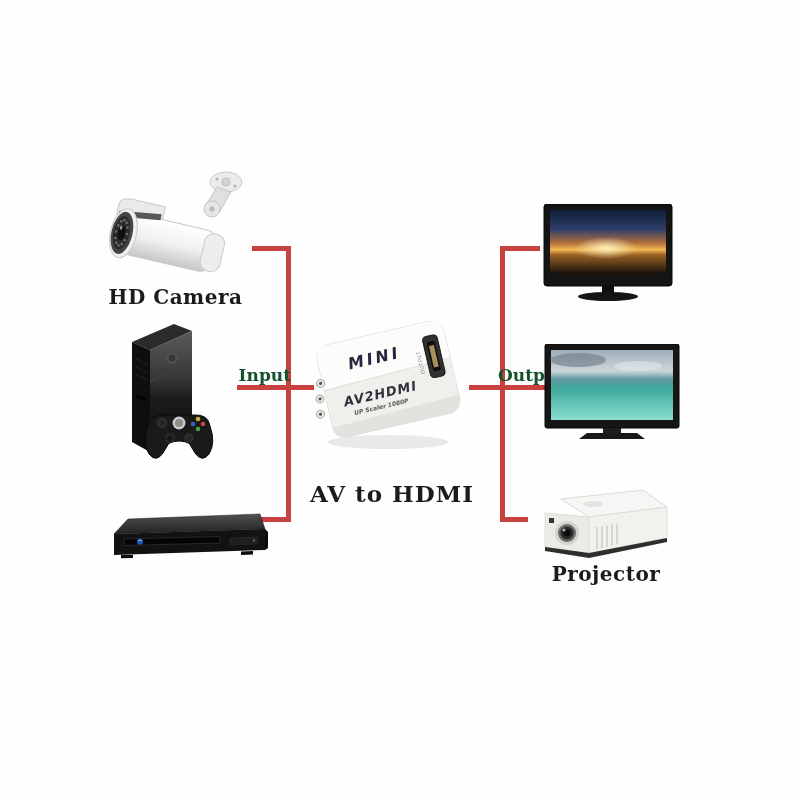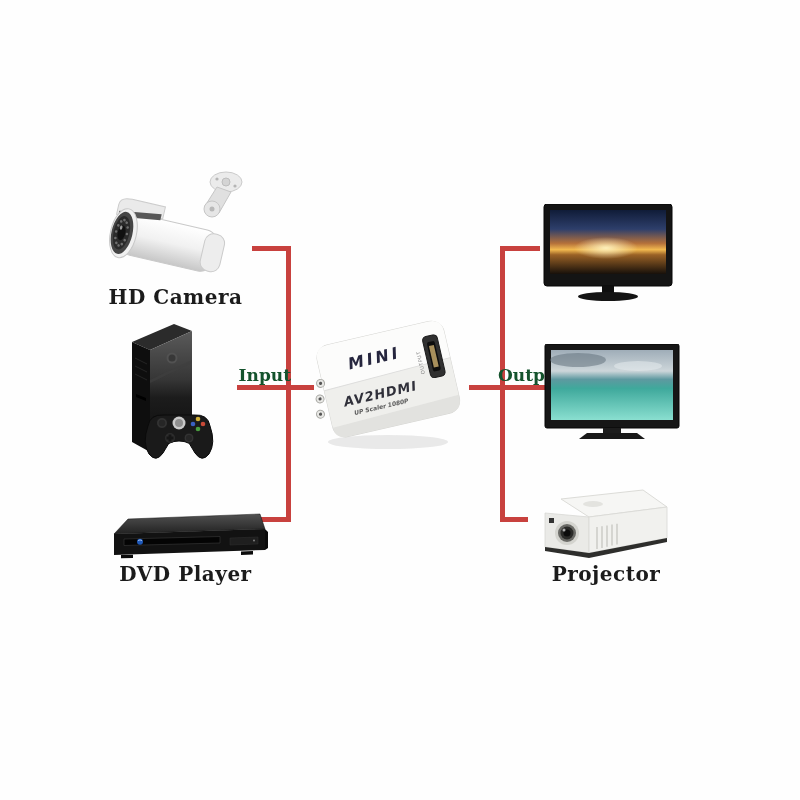--- a/index.html
+++ b/index.html
@@ -133,21 +133,20 @@
       <path d="M162 23 L165 26 L165 42 L162 44 Z" fill="#0a0a0a"></path>
       <path d="M21 33 L117 30.5 L117 37 L21 39.5 Z" fill="#040404" stroke="#333333" stroke-width="0.7"></path>
       <circle cx="37" cy="35.8" r="3" fill="#1e58b8"></circle>
       <path d="M35 34.6 Q37 33.2 39 34.6" stroke="#cfe0ff" stroke-width="0.7" fill="none"></path>
       <path d="M127 32 L155 31 L155 38 L127 39 Z" fill="#1f1f1f" stroke="#333333" stroke-width="0.5"></path>
       <circle cx="151" cy="34.5" r="0.9" fill="#8a8a8a"></circle>
       <path d="M18 49 L30 48.7 L30 52 L18 52.3 Z" fill="#0b0b0b"></path>
       <path d="M138 45.5 L150 45 L150 48.5 L138 49 Z" fill="#0b0b0b"></path>
     </svg>
   </div>
-  <div class="caption" style="left:103px;top:562px;width:165px">DVD Player</div>
 
   <div class="dev" style="left:310px;top:316px;width:158px;height:140px">
     <svg viewBox="0 0 158 140">
       <ellipse cx="78" cy="126" rx="60" ry="7" fill="#dadada" opacity="0.6"></ellipse>
       <g transform="rotate(-13 79 66)">
         <rect x="14" y="16" width="130" height="94" rx="13" fill="#f3f3f1" stroke="#d6d6d3"></rect>
         <path d="M14 29 Q14 16 27 16 L131 16 Q144 16 144 29 L144 56 L14 60 Z" fill="#fcfcfb"></path>
         <path d="M14 60 L144 56 L144 94 L14 98 Z" fill="#efefec"></path>
         <path d="M14 98 L144 94 L144 97 Q144 110 131 110 L27 110 Q14 110 14 98 Z" fill="#e2e2df"></path>
         <path d="M14 60 L144 56" stroke="#dddddc" stroke-width="1"></path>
@@ -162,20 +161,21 @@
           <circle cx="12" cy="52" r="4" fill="#e8e8e5" stroke="#a9a9a5"></circle>
             <circle cx="12" cy="52" r="1.6" fill="#555555"></circle>
           <circle cx="8" cy="67" r="4" fill="#e8e8e5" stroke="#a9a9a5"></circle>
             <circle cx="8" cy="67" r="1.6" fill="#555555"></circle>
           <circle cx="5" cy="82" r="4" fill="#e8e8e5" stroke="#a9a9a5"></circle>
             <circle cx="5" cy="82" r="1.6" fill="#555555"></circle>
         </g>
       </g>
     </svg>
   </div>
+  <div class="caption big" style="left:310px;top:480px;width:158px">AV to HDMI</div>
 
   <div class="dev" style="left:540px;top:204px;width:136px;height:100px">
     <svg viewBox="0 0 136 100">
       <defs>
         <linearGradient id="sunsetG" x1="0" y1="0" x2="0" y2="1">
           <stop offset="0" stop-color="#101c38"></stop>
             <stop offset="0.3" stop-color="#2e3f6b"></stop>
           <stop offset="0.52" stop-color="#b4703a"></stop>
             <stop offset="0.62" stop-color="#f2b94f"></stop>
           <stop offset="0.7" stop-color="#9a6226"></stop>

